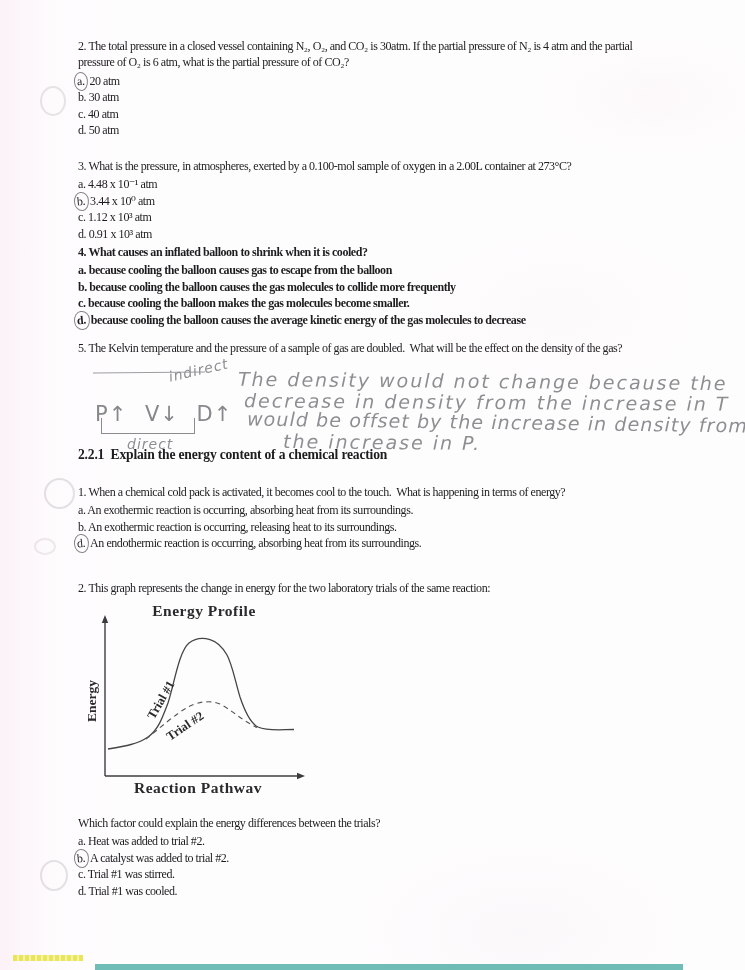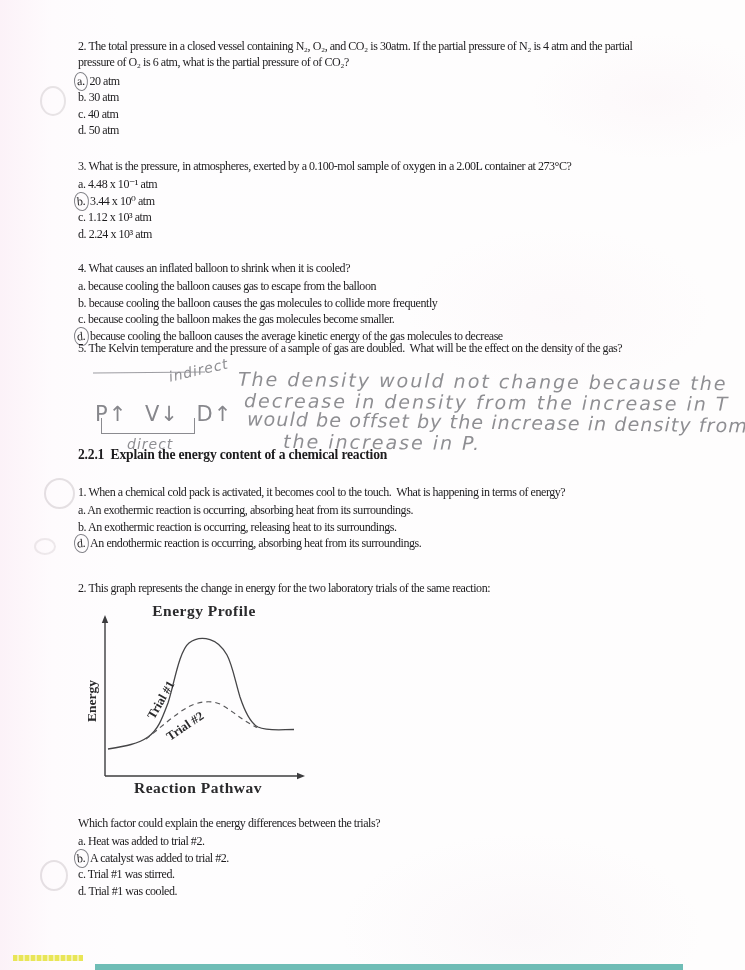--- a/index.html
+++ b/index.html
@@ -78,25 +78,25 @@
       <div class="line"><span class="opt-label">d.</span> <span>50 atm</span></div>
     </div>
   </div>
 
   <div class="block" style="top:158px;">
     <div class="line">3. What is the pressure, in atmospheres, exerted by a 0.100-mol sample of oxygen in a 2.00L container at 273°C?</div>
     <div class="opts">
       <div class="line"><span class="opt-label">a.</span> <span>4.48 x 10⁻¹ atm</span></div>
       <div class="line"><span class="opt-label circled">b.</span><span>3.44 x 10⁰ atm</span></div>
       <div class="line"><span class="opt-label">c.</span> <span>1.12 x 10³ atm</span></div>
-      <div class="line"><span class="opt-label">d.</span> <span>2.24 x 10³ atm</span></div>
+      <div class="line"><span class="opt-label">d.</span> <span>0.91 x 10³ atm</span></div>
     </div>
   </div>
 
-  <div class="block" style="top:260px;">
+  <div class="block" style="top:244px;font-weight:bold;">
     <div class="line">4. What causes an inflated balloon to shrink when it is cooled?</div>
     <div class="opts">
       <div class="line"><span class="opt-label">a.</span> <span>because cooling the balloon causes gas to escape from the balloon</span></div>
       <div class="line"><span class="opt-label">b.</span> <span>because cooling the balloon causes the gas molecules to collide more frequently</span></div>
       <div class="line"><span class="opt-label">c.</span> <span>because cooling the balloon makes the gas molecules become smaller.</span></div>
       <div class="line"><span class="opt-label circled">d.</span><span>because cooling the balloon causes the average kinetic energy of the gas molecules to decrease</span></div>
     </div>
   </div>
 
   <div class="block" style="top:340px;">

